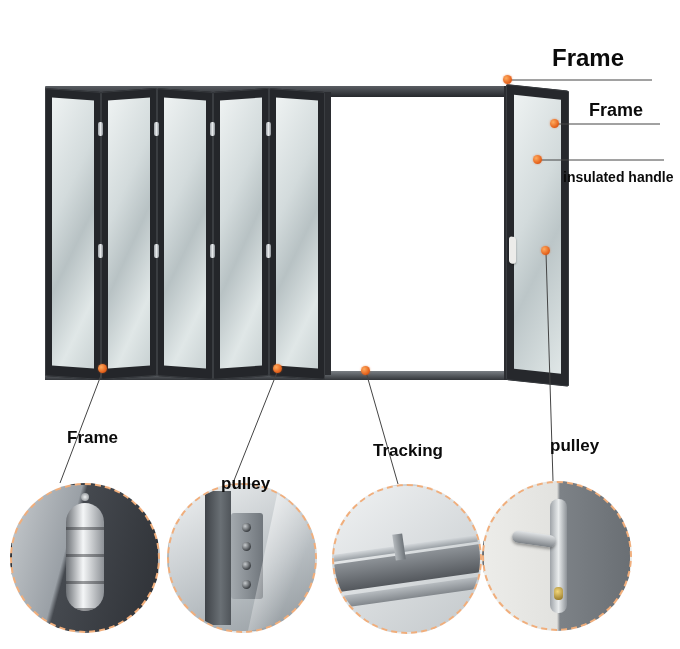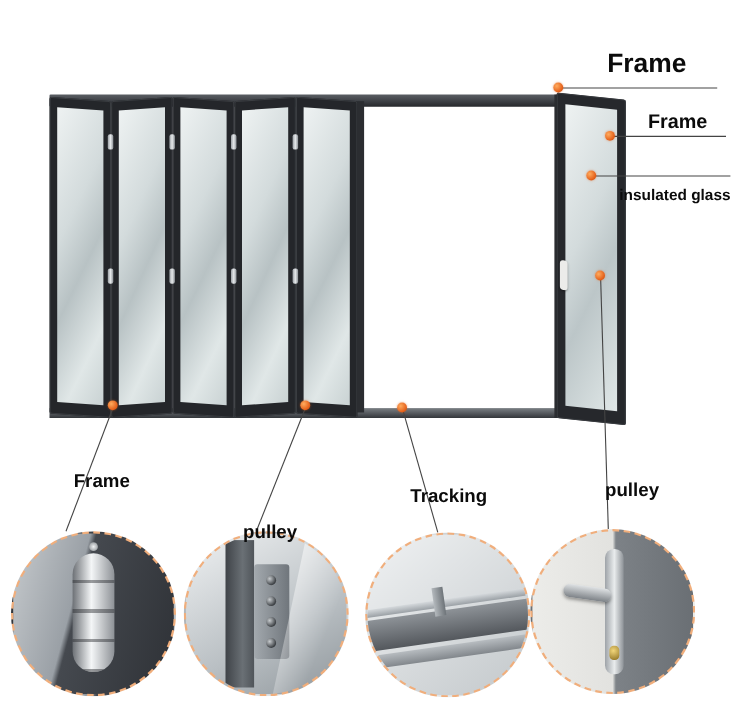--- a/index.html
+++ b/index.html
@@ -155,21 +155,21 @@
   <div class="dot dot-frame"></div>
   <div class="dot dot-sash"></div>
   <div class="dot dot-glass"></div>
   <div class="dot dot-handle"></div>
   <div class="dot dot-hinge"></div>
   <div class="dot dot-pulley"></div>
   <div class="dot dot-tracking"></div>
 
   <div class="lbl lbl-frame">Frame</div>
   <div class="lbl lbl-sash">Frame</div>
-  <div class="lbl lbl-glass">insulated glass</div>
+  <div class="lbl lbl-glass">insulated handle</div>
   <div class="lbl lbl-hinge">Frame</div>
   <div class="lbl lbl-pulley">pulley</div>
   <div class="lbl lbl-tracking">Tracking</div>
   <div class="lbl lbl-handle">pulley</div>
 
   <div class="detail d-hinge">
     <div class="hinge-bar"></div>
     <div class="hinge-screw"></div>
   </div>
 

